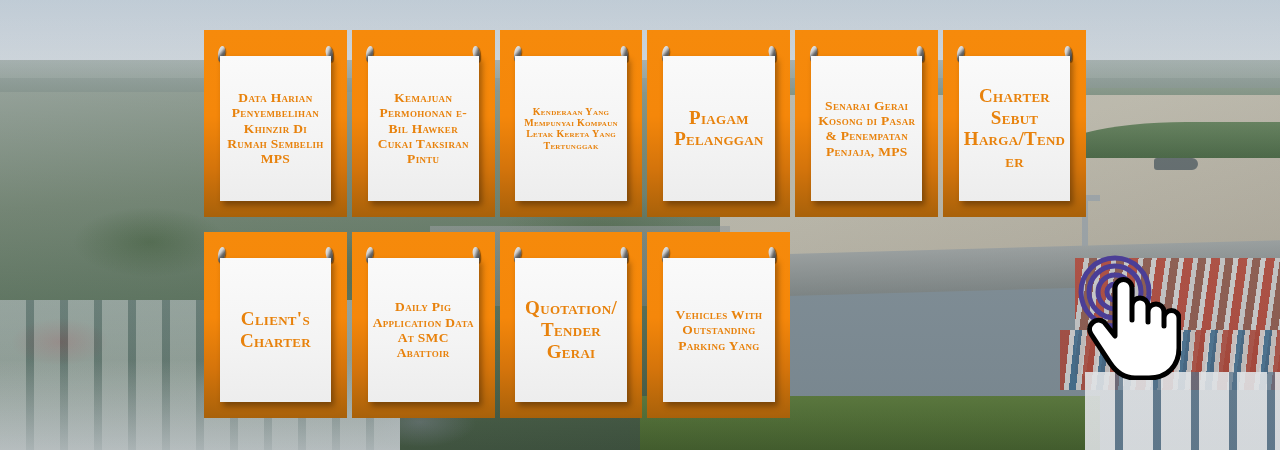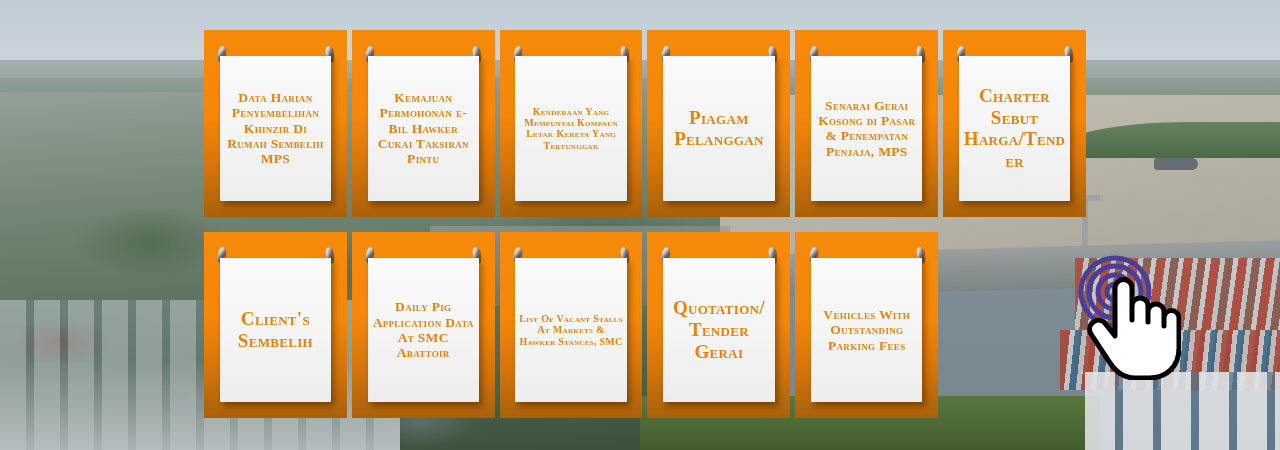--- a/index.html
+++ b/index.html
@@ -244,49 +244,42 @@
       <div class="pin left"></div>
       <div class="pin right"></div>
       <div class="sheet">
         <div class="sheet-text">Charter Sebut Harga/Tender</div>
       </div>
     </div>
     <div class="tile s-short">
       <div class="pin left"></div>
       <div class="pin right"></div>
       <div class="sheet">
-        <div class="sheet-text">Client's Sembelih</div>
+        <div class="sheet-text">Client's Charter</div>
       </div>
     </div>
     <div class="tile s-long">
       <div class="pin left"></div>
       <div class="pin right"></div>
       <div class="sheet">
         <div class="sheet-text">Daily Pig Application Data At SMC Abattoir</div>
       </div>
     </div>
-    <div class="tile s-xlong">
-      <div class="pin left"></div>
-      <div class="pin right"></div>
-      <div class="sheet">
-        <div class="sheet-text">List Of Vacant Stalls At Markets &amp; Hawker Stances, SMC</div>
-      </div>
-    </div>
     <div class="tile s-short">
       <div class="pin left"></div>
       <div class="pin right"></div>
       <div class="sheet">
         <div class="sheet-text">Quotation/ Tender Gerai</div>
       </div>
     </div>
     <div class="tile s-long">
       <div class="pin left"></div>
       <div class="pin right"></div>
       <div class="sheet">
-        <div class="sheet-text">Vehicles With Outstanding Parking Fees</div>
+        <div class="sheet-text">Vehicles With Outstanding Parking Yang</div>
       </div>
     </div>
   </div>
 
 <svg id="ripple" viewBox="0 0 74 74">
   <g fill="none" stroke="#4B3E96" stroke-width="5">
     <circle cx="37" cy="37" r="8"></circle>
     <circle cx="37" cy="37" r="17"></circle>
     <circle cx="37" cy="37" r="26"></circle>
     <circle cx="37" cy="37" r="34"></circle>

